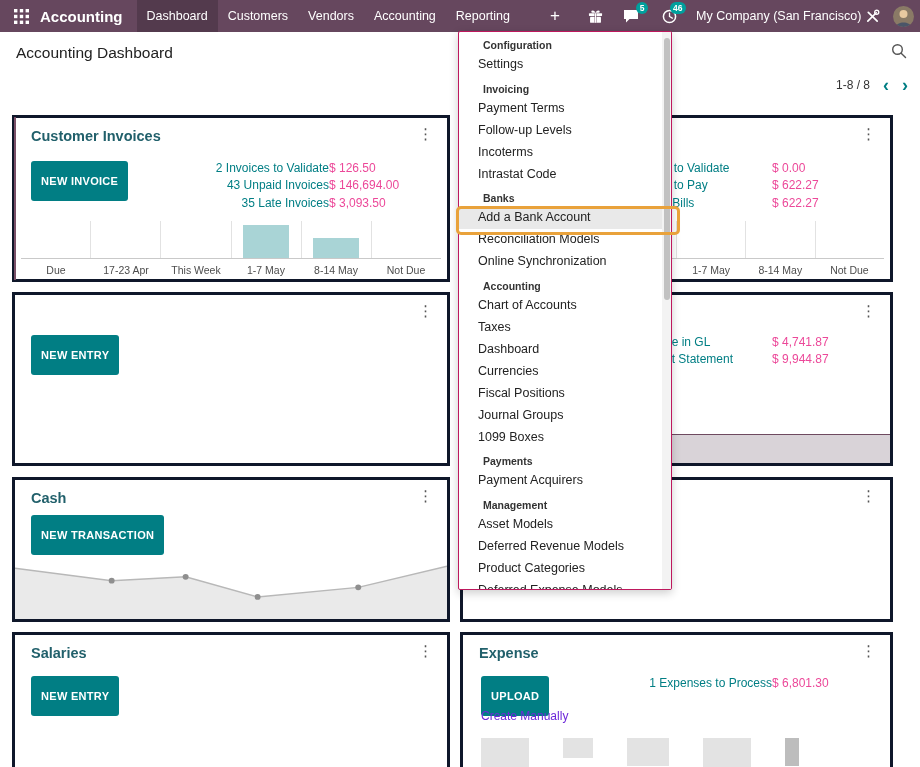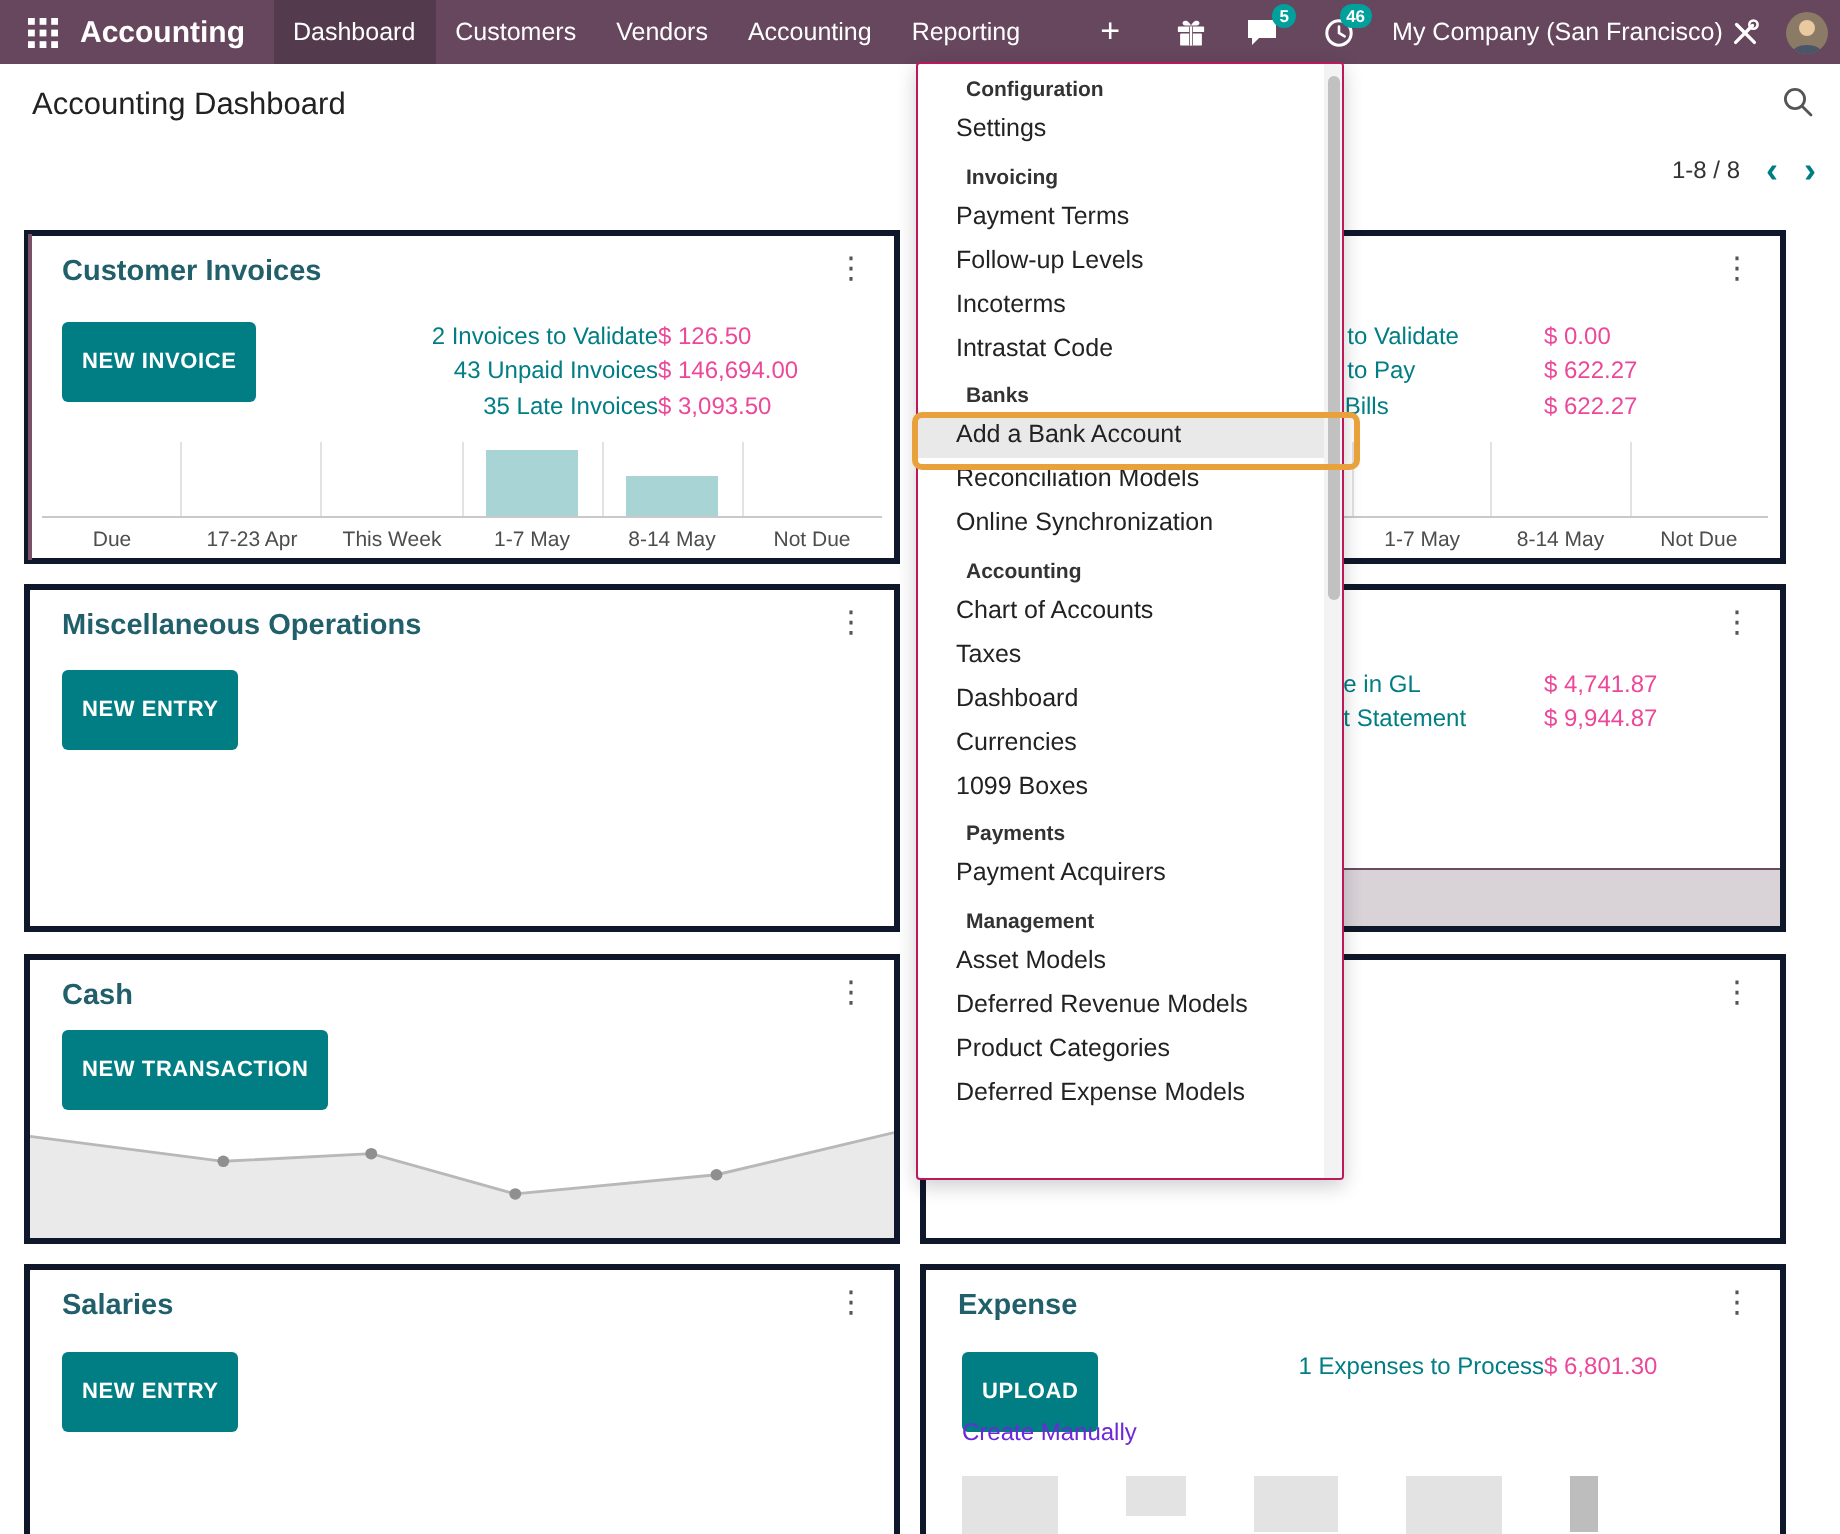--- a/index.html
+++ b/index.html
@@ -231,21 +231,20 @@
         <span></span>
         <span></span>
         <span></span>
         <span>1-7 May</span>
         <span>8-14 May</span>
         <span>Not Due</span>
       </div>
   </div>
 
   <div class="card" style="left:12px;top:292px;width:438px;height:174px">
-    <div class="card-title">Miscellaneous Operations</div>
     <div class="kebab">⋮</div>
     <button class="btn" style="left:16px;top:40px">NEW ENTRY</button>
   </div>
 
   <div class="card" style="left:460px;top:292px;width:433px;height:174px">
     <div class="card-accent"></div>
     <div class="kebab">⋮</div>
     <div class="stats" style="right:10px;top:38px;width:221px">
         <div class="stat-row">
           <span class="stat-link">nce in GL</span>
@@ -316,20 +315,22 @@
         <div class="menu-item">Intrastat Code</div>
         <div class="menu-header">Banks</div>
         <div class="menu-item highlighted">Add a Bank Account</div>
         <div class="menu-item">Reconciliation Models</div>
         <div class="menu-item">Online Synchronization</div>
         <div class="menu-header">Accounting</div>
         <div class="menu-item">Chart of Accounts</div>
         <div class="menu-item">Taxes</div>
         <div class="menu-item">Dashboard</div>
         <div class="menu-item">Currencies</div>
+        <div class="menu-item">Fiscal Positions</div>
+        <div class="menu-item">Journal Groups</div>
         <div class="menu-item">1099 Boxes</div>
         <div class="menu-header">Payments</div>
         <div class="menu-item">Payment Acquirers</div>
         <div class="menu-header">Management</div>
         <div class="menu-item">Asset Models</div>
         <div class="menu-item">Deferred Revenue Models</div>
         <div class="menu-item">Product Categories</div>
         <div class="menu-item">Deferred Expense Models</div>
       </div>
     <div class="dd-scrollbar">

